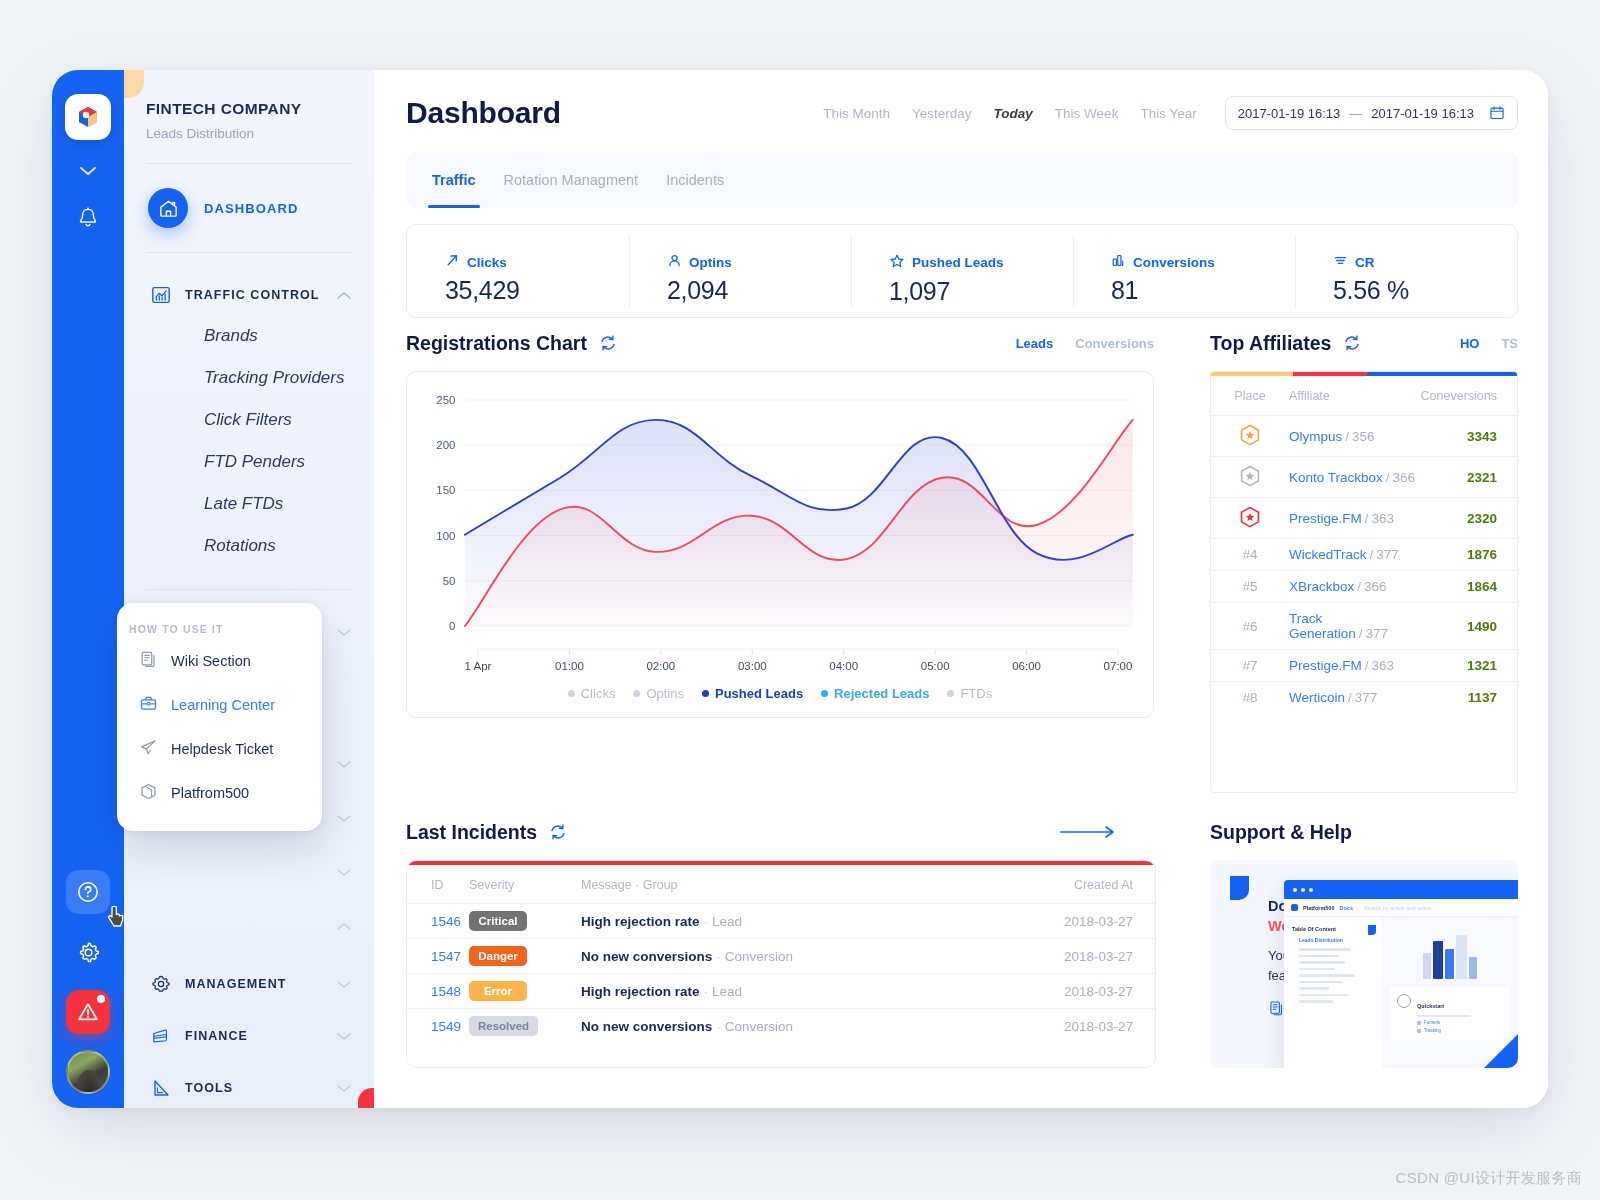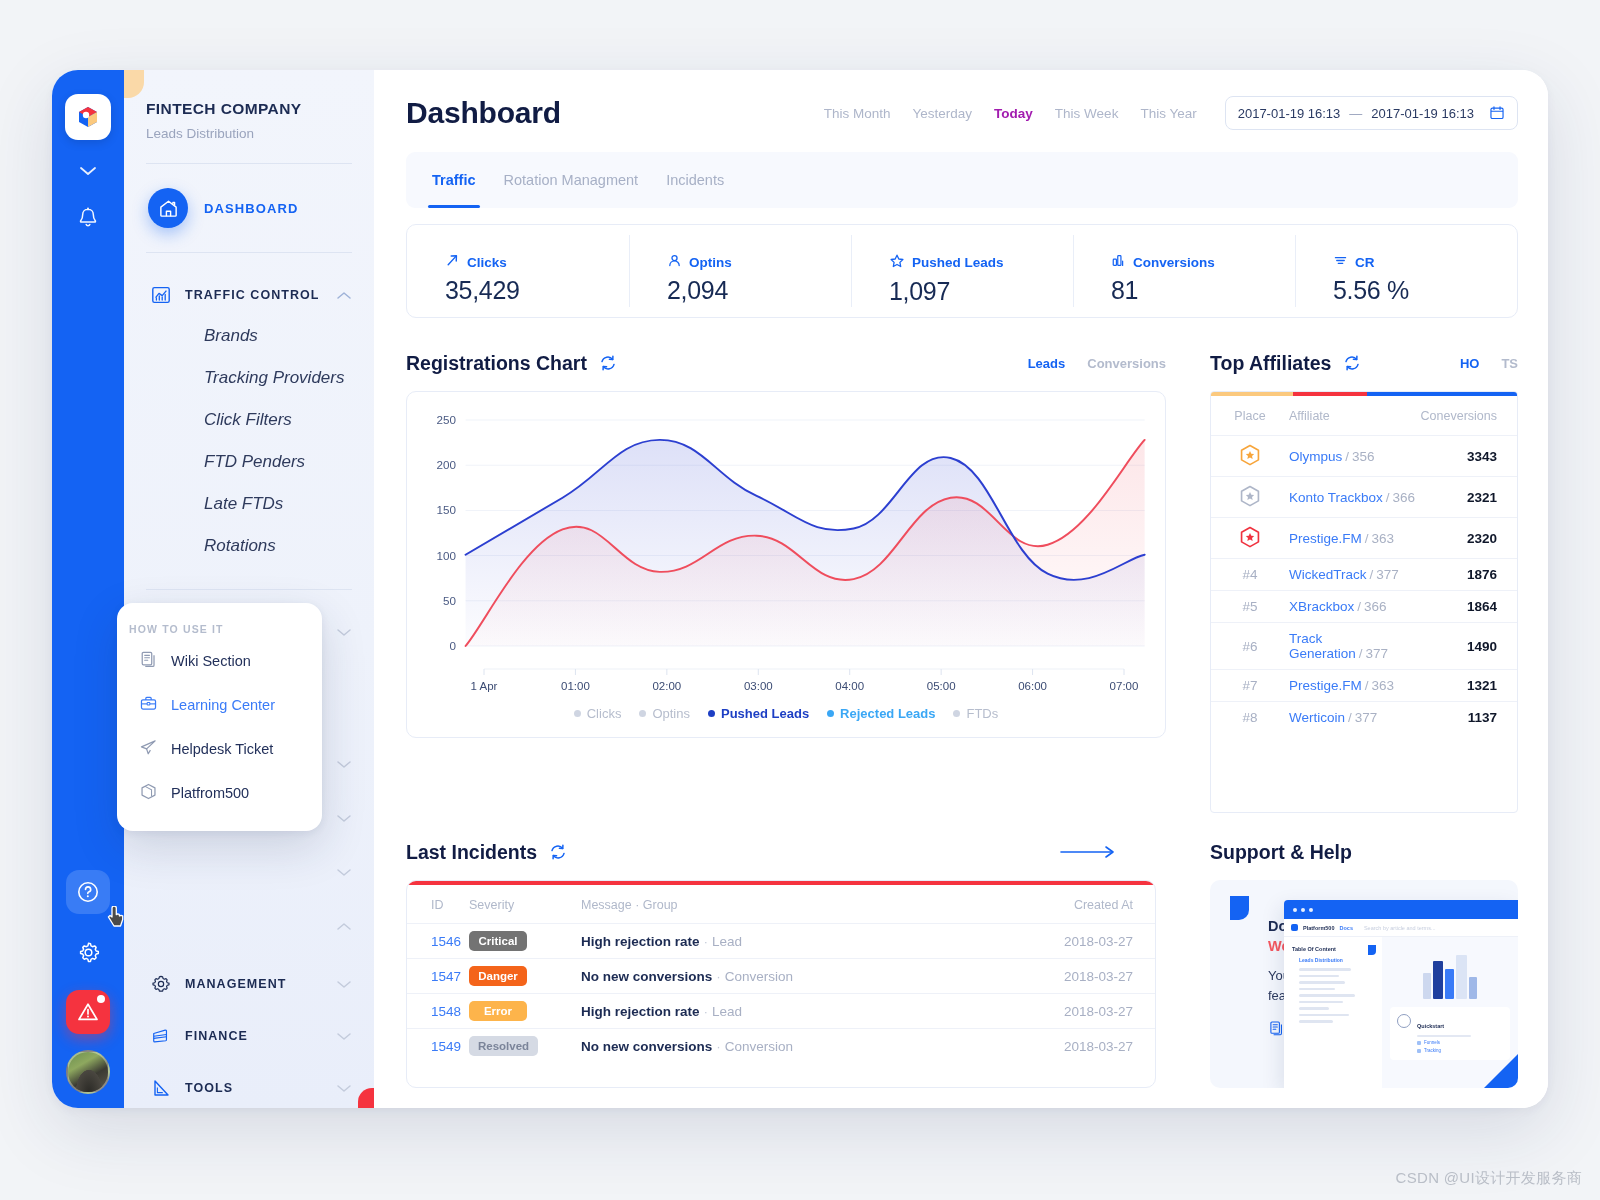--- a/index.html
+++ b/index.html
@@ -137,21 +137,21 @@
     padding: 26px 30px 0 32px;
     overflow: hidden; position: relative;
   }
   .page-head { display: flex; align-items: center; }
   .page-title {
     font-size: 30px; font-weight: 700; color: #111c44; letter-spacing: -.2px;
   }
   .head-right { margin-left: auto; display: flex; align-items: center; gap: 0; }
   .quick { display: flex; align-items: center; gap: 22px; margin-right: 28px; }
   .quick .q { font-size: 13.5px; color: #aeb6ca; }
-  .quick .q.active { color: #a21caf; font-weight: 700; }
+  .quick .q.active { color: #404040; font-weight: 700; font-style: italic; }
   .daterange {
     border: 1px solid #dde4f2; border-radius: 8px;
     height: 34px; display: flex; align-items: center; gap: 9px;
     padding: 0 12px; font-size: 13px; color: #2a3a63;
   }
   .daterange .dash { color: #95a0bb; }
 
   .tabsbar {
     margin-top: 22px;
     background: #f7f9fe; border-radius: 9px;
@@ -184,21 +184,21 @@
   }
   .kpi .klbl {
     display: flex; align-items: center; gap: 7px;
     font-size: 13.5px; color: #1463f3; font-weight: 700; margin-bottom: 5px;
   }
   .kpi .kval {
     font-size: 25px; font-weight: 400; color: #172a54; letter-spacing: -.3px;
   }
 
   
-  .row2 { display: flex; gap: 16px; margin-top: 28px; }
+  .row2 { display: flex; gap: 28px; margin-top: 8px; }
   .col-left { flex: 1 1 auto; min-width: 0; }
   .col-right { flex: 0 0 336px; padding-left: 28px; }
 
   .sec-head { display: flex; align-items: center; height: 34px; }
   .sec-title { font-size: 19.5px; font-weight: 700; color: #111c44; }
   .refresh { margin-left: 11px; display: flex; align-items: center; }
   .sec-right { margin-left: auto; display: flex; align-items: center; gap: 22px; }
   .sec-right .lk { font-size: 13px; color: #b3bbcd; font-weight: 700; }
   .sec-right .lk.active { color: #1463f3; }
 
@@ -234,21 +234,21 @@
   }
   .aff-table td {
     padding: 8px 0; border-top: 1px solid #eef1f8; font-size: 13.5px;
   }
   .aff-table tr:first-child td { border-top: 1px solid #eef1f8; }
   .c-place { width: 78px; text-align: center !important; color: #a8b0c4; font-size: 13px; }
   .c-aff { color: #3a7bf7; }
   .c-aff .slash { color: #aeb6c8; margin: 0 3px; }
   .c-aff .num { color: #a9b1c4; }
   .c-conv { text-align: right !important; width: 86px; padding-right: 20px !important;
-            font-weight: 700; color: #0f172a; font-size: 14px; }
+            font-weight: 700; color: #4d7c0f; font-size: 14px; }
   th.c-place { padding-left: 0; }
   th.c-conv { text-align: right; padding-right: 20px; }
 
   .badge-hex { width: 22px; height: 24px; display: inline-block; vertical-align: middle; }
 
   
   .row3 { display: flex; gap: 26px; margin-top: 22px; }
   .inc-card {
     margin-top: 11px;
     border: 1px solid #e7ecf7; border-radius: 10px; overflow: hidden;

